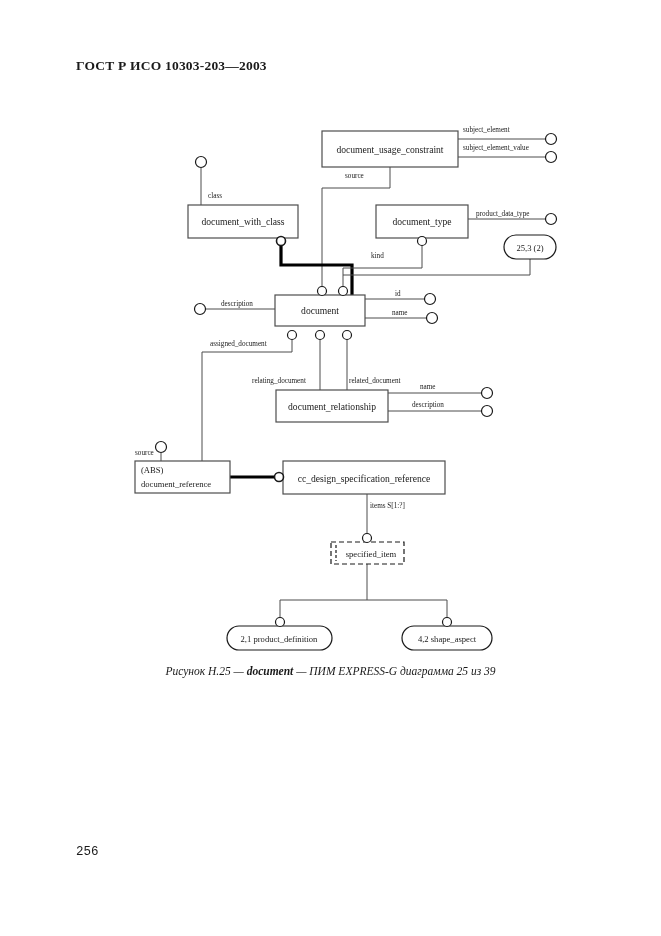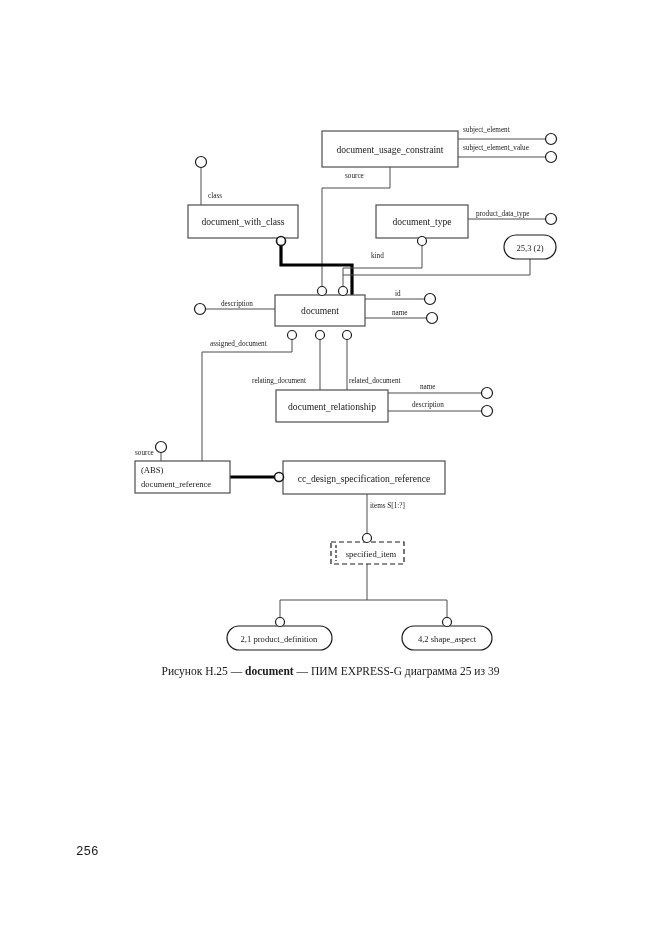--- a/index.html
+++ b/index.html
@@ -19,21 +19,21 @@
   }
   .pagenum{
     position:absolute;left:76px;top:845px;
     font-family:Liberation Mono, monospace;
     font-size:12.5px;color:#1a1a1a;
   }
   .caption{
     position:absolute;left:0;top:665px;width:661px;
     text-align:center;
     font-family:"Liberation Serif", serif;
-    font-size:11.5px;color:#1a1a1a;
+    font-size:11.5px;color:#1a1a1a;font-style:italic;
   }
   .caption b{font-weight:bold;}
   svg.diagram{position:absolute;left:0;top:0;width:661px;height:936px;}
   .lbl{
     font-family:"Liberation Serif", serif;
     font-size:7.2px;
     fill:#1a1a1a;
   }
   .ent{
     font-family:"Liberation Serif", serif;
@@ -44,20 +44,21 @@
     font-family:"Liberation Serif", serif;
     font-size:8.6px;
     fill:#1a1a1a;
   }
 </style>
 </head>
 <body>
 
 <div class="page">
 
+  <div class="hdr">ГОСТ Р ИСО 10303-203—2003</div>
 
   <svg class="diagram" viewBox="0 0 661 936">
     <defs></defs>
 
     <g stroke="#4d4d4d" stroke-width="1" fill="none">
 
       <path d="M458,139 L545,139"></path>
 
       <path d="M458,157 L545,157"></path>
 

